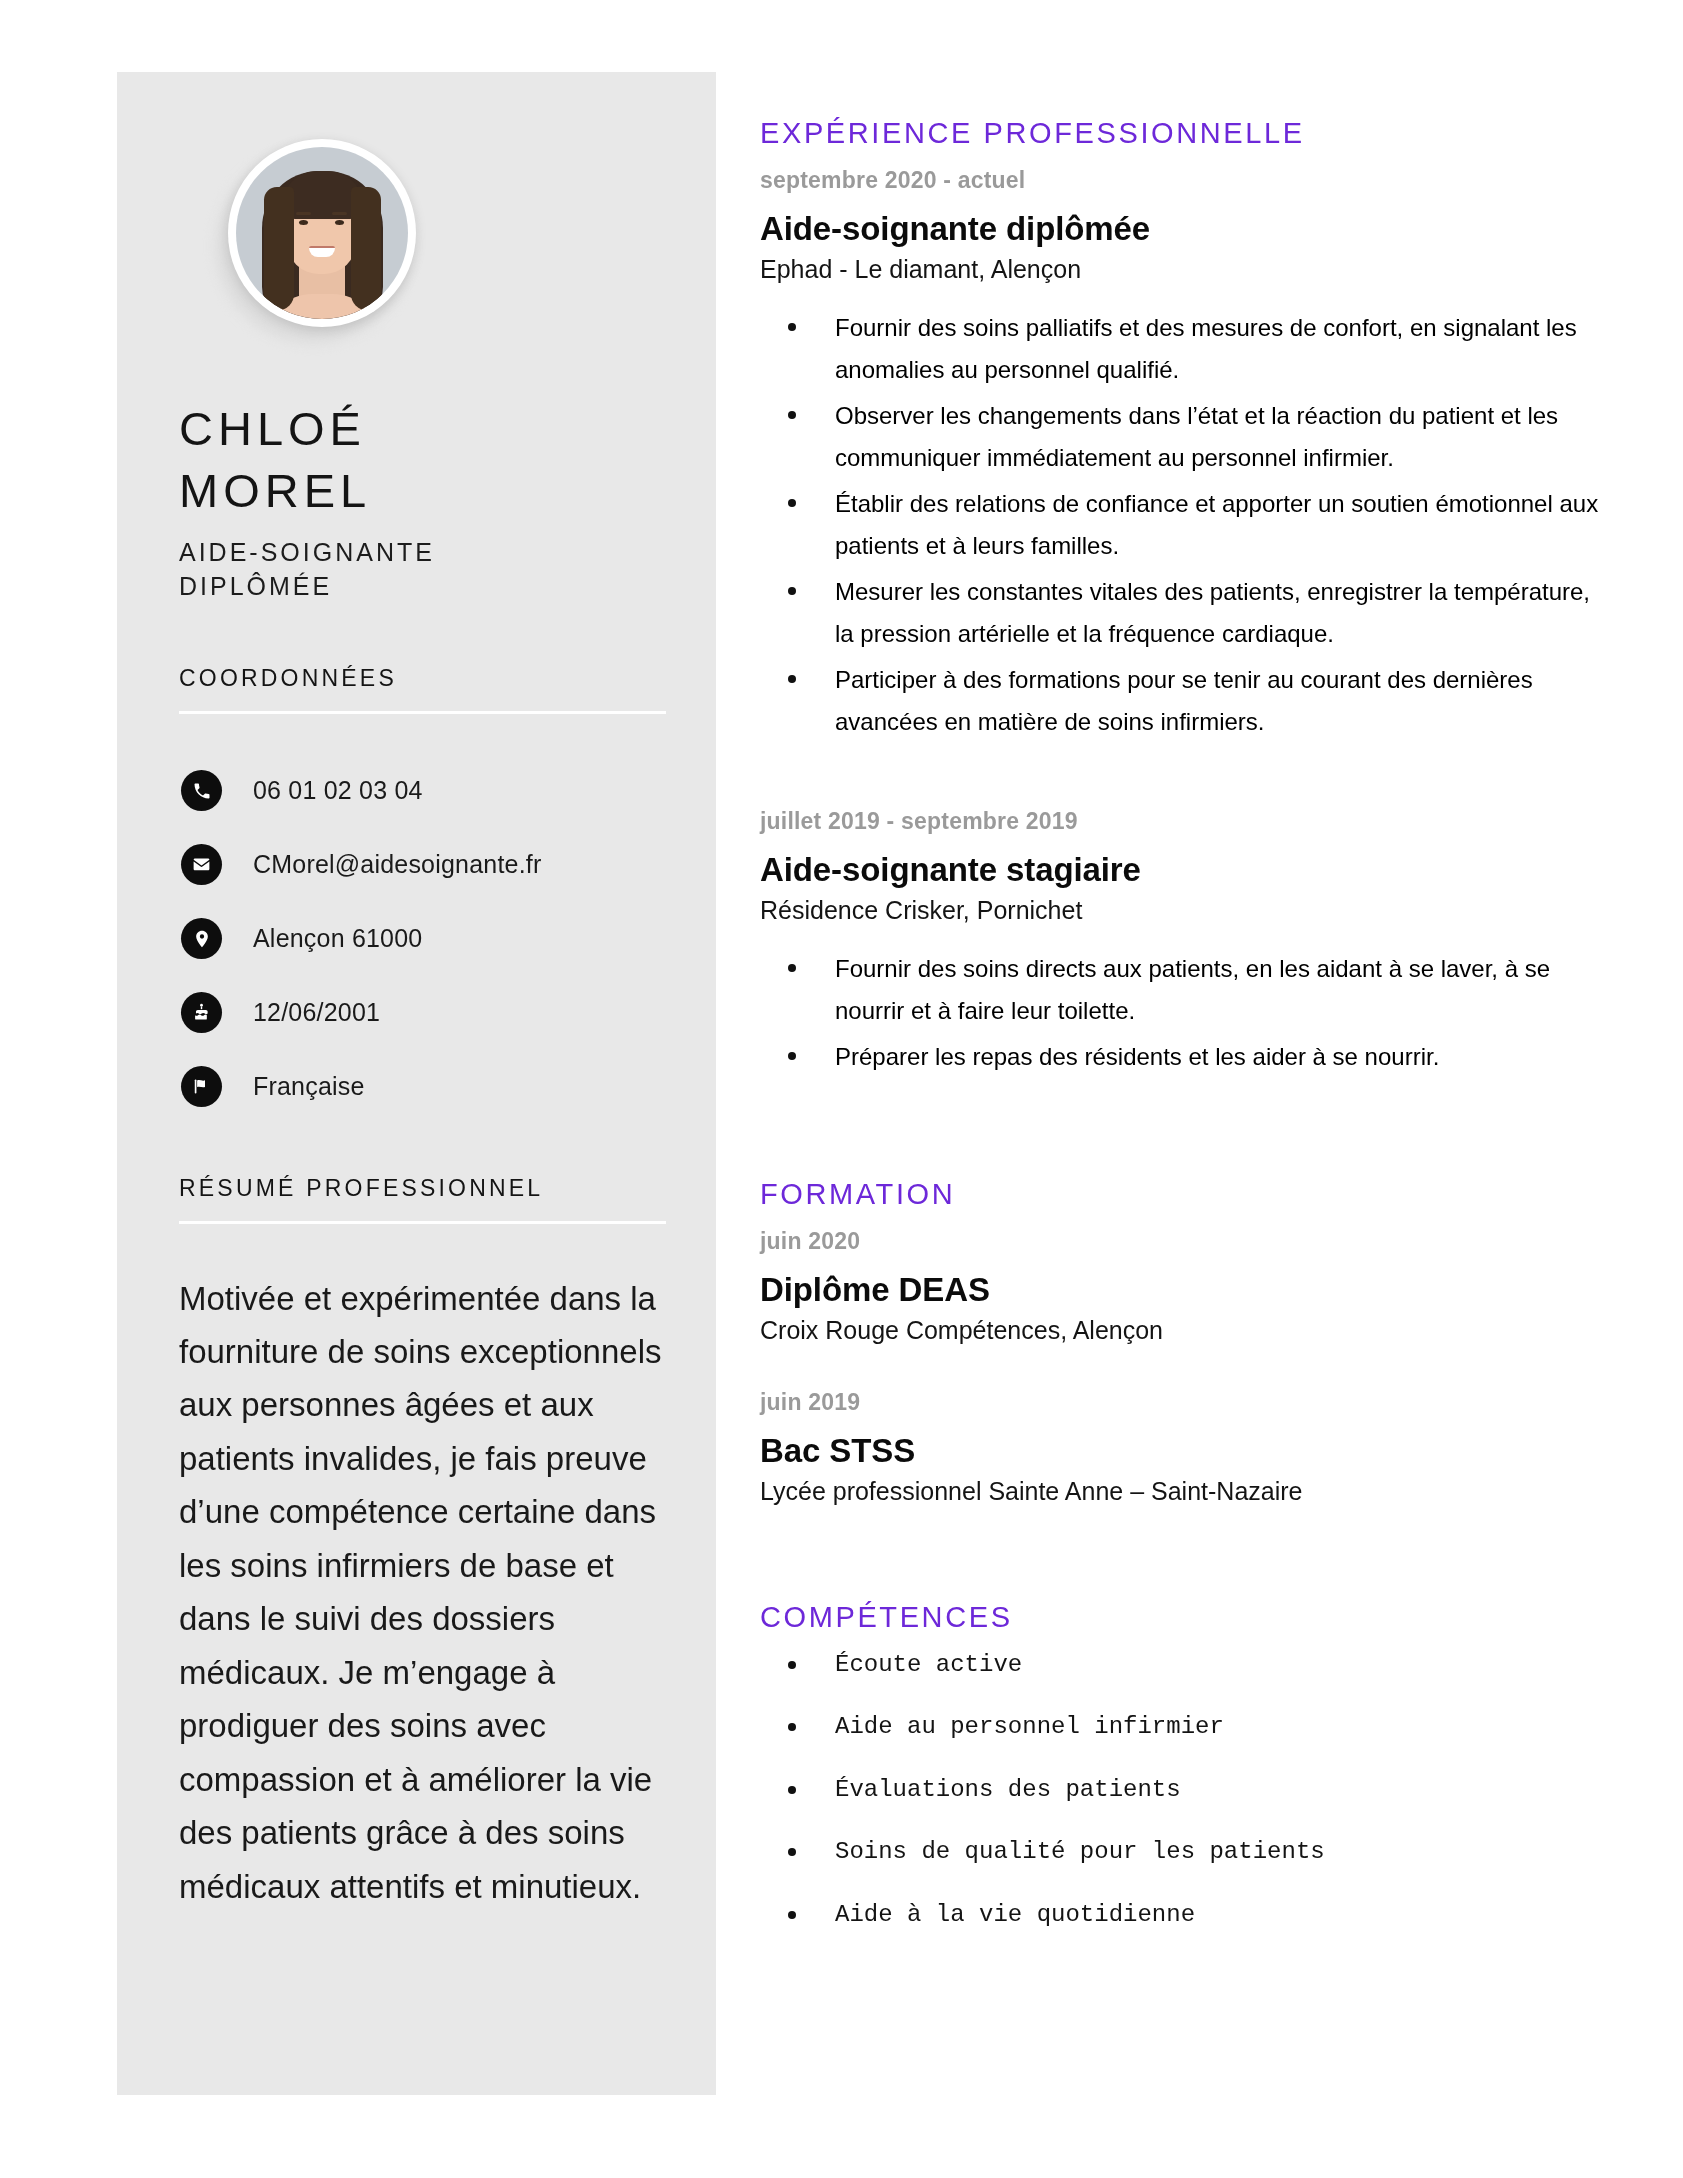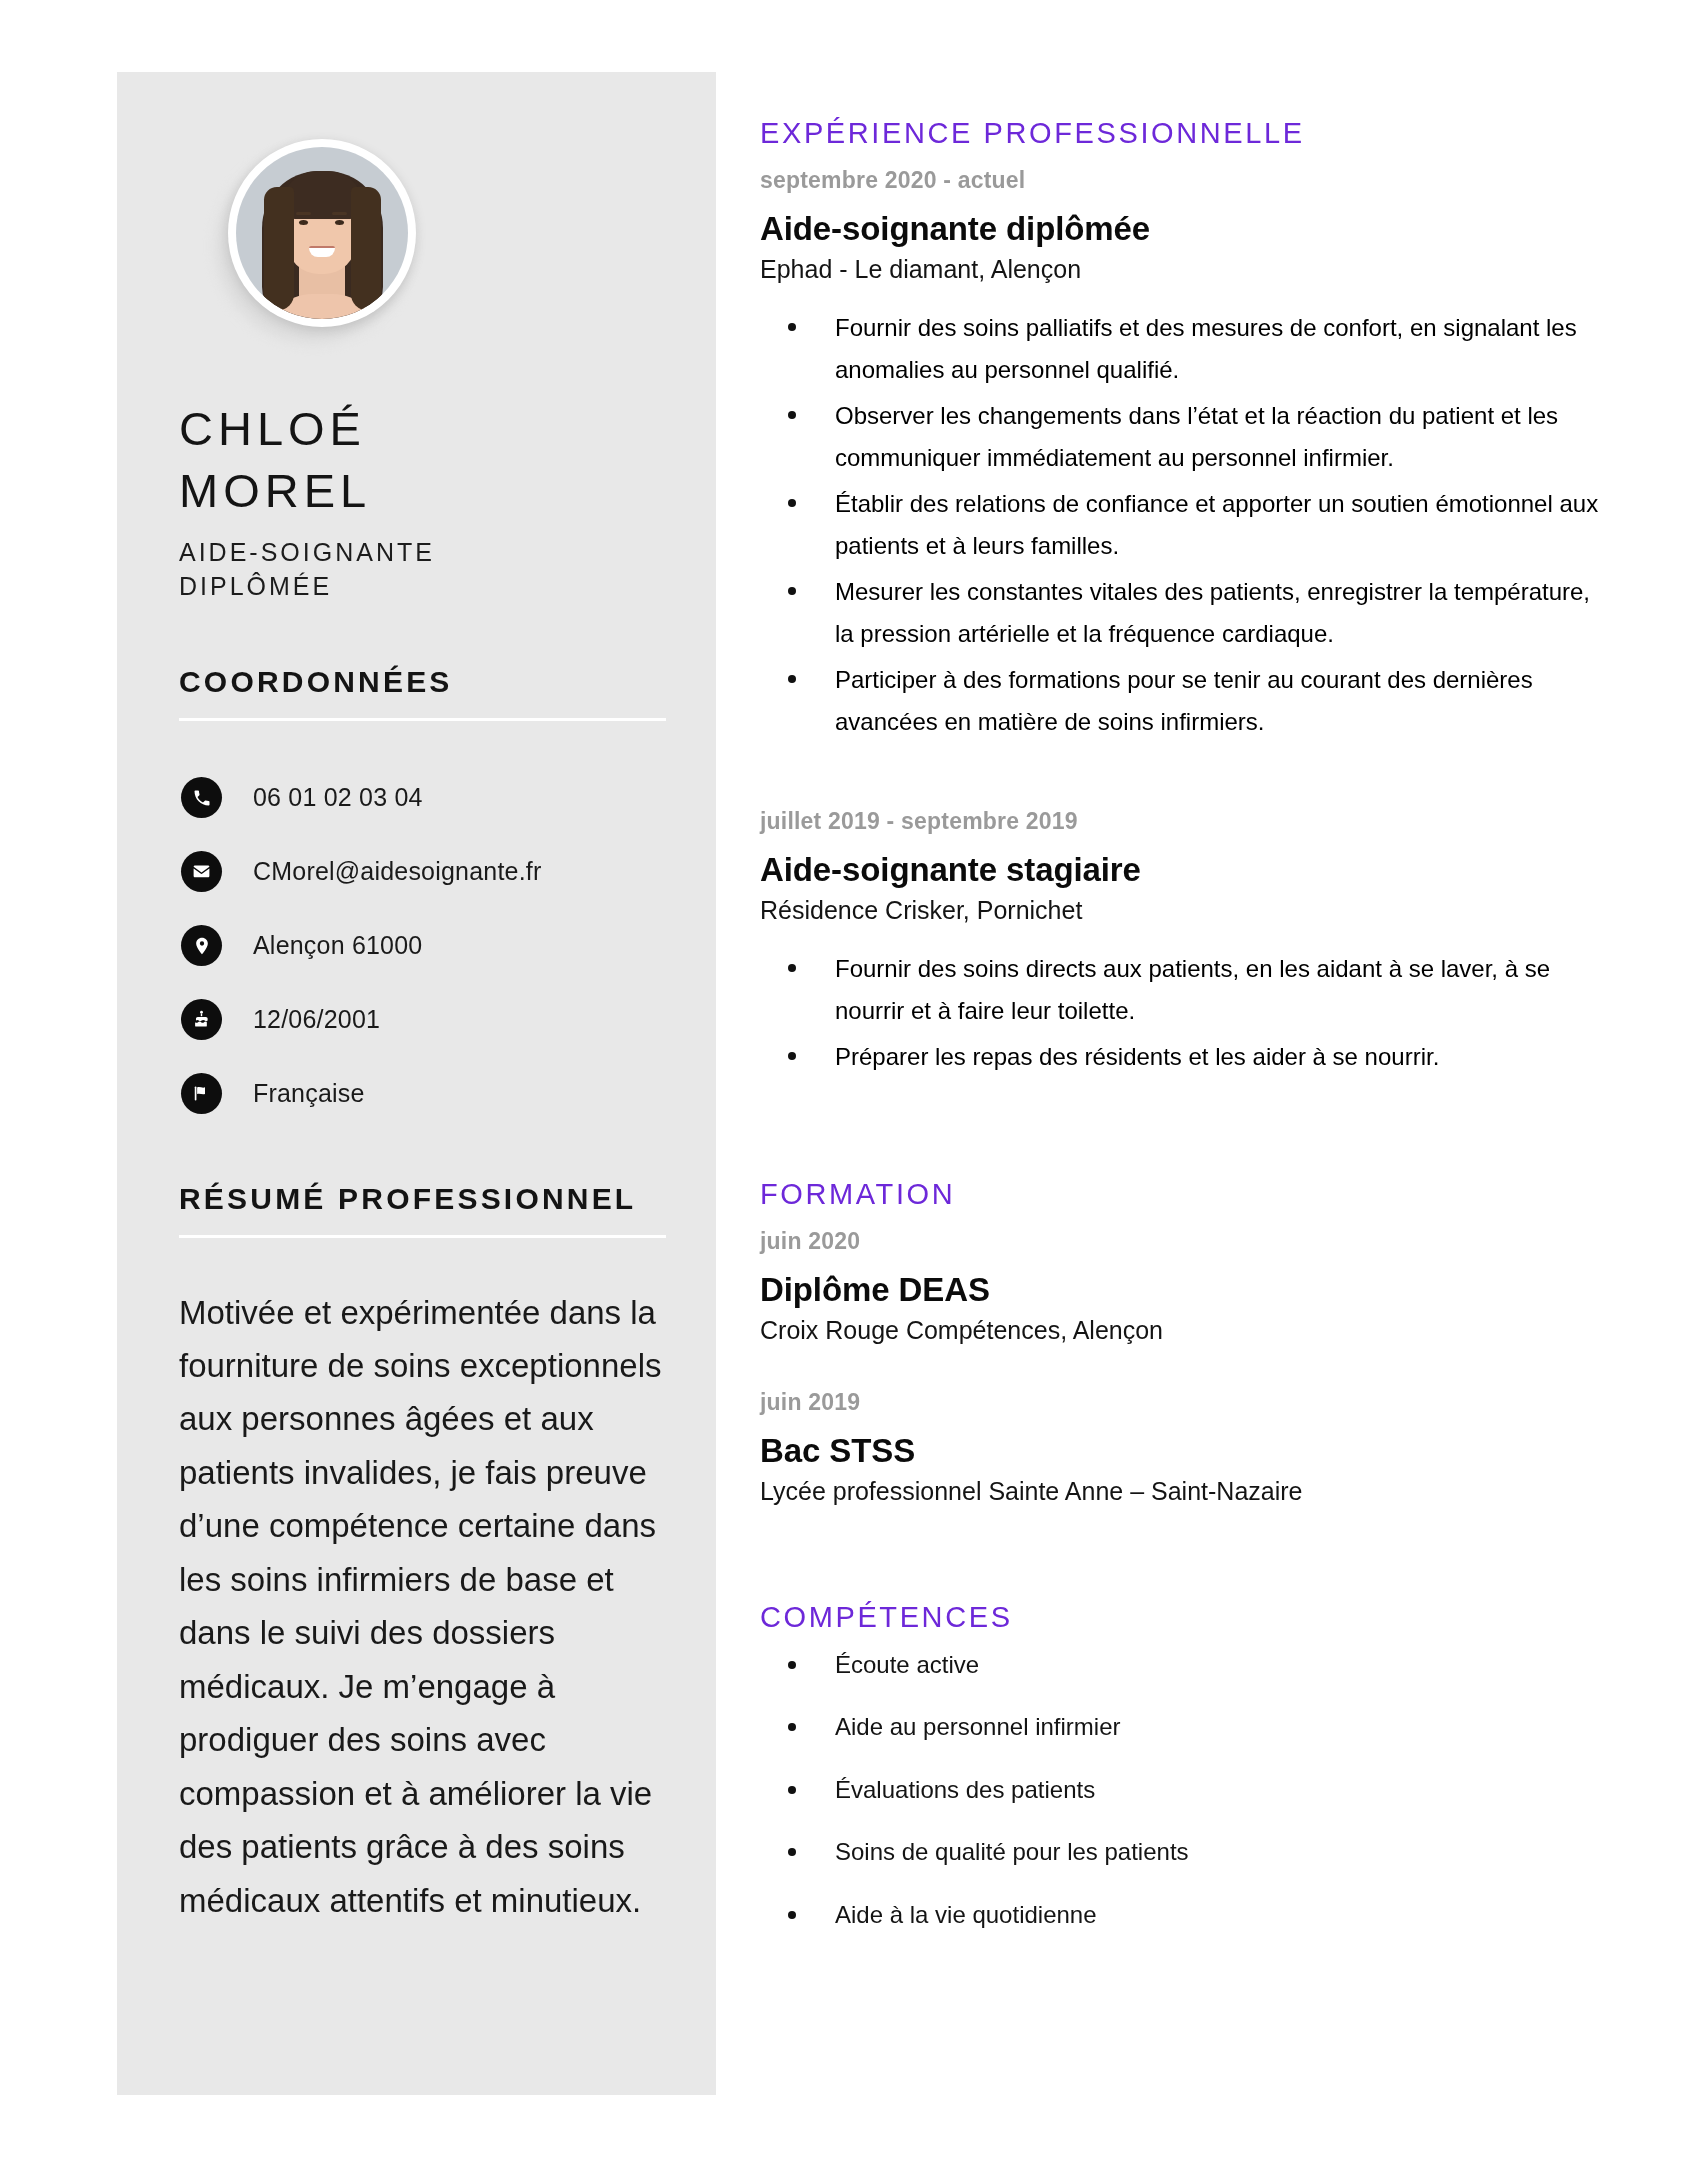--- a/index.html
+++ b/index.html
@@ -151,22 +151,22 @@
     margin: 14px 0 0 8px;
     font-size: 25px;
     font-weight: 300;
     letter-spacing: 3px;
     line-height: 1.35;
     color: #1c1c1c;
   }
 
   .side-section-title {
     margin: 61px 0 0 8px;
-    font-size: 30px;
-    font-weight: 700;
+    font-size: 23px;
+    font-weight: 400;
     letter-spacing: 3.2px;
     color: #141414;
   }
   .side-rule {
     margin: 19px 0 0 8px;
     height: 3px;
     background: #ffffff;
     width: 487px;
   }
 
@@ -256,21 +256,21 @@
     top: 16px;
     width: 8px;
     height: 8px;
     border-radius: 50%;
     background: #111111;
   }
   .gap-job { height: 61px; }
   .gap-section { height: 95px; }
   .gap-edu { height: 44px; }
 
-  .skills { margin: 14px 0 0 0; padding: 0; list-style: none; }
+  .skills { margin: 14px 0 0 0; padding: 0; list-style: none; font-family: Liberation Mono, monospace; }
   .skills li {
     position: relative;
     padding-left: 75px;
     font-size: 24px;
     line-height: 1.4;
     color: #141414;
     margin-bottom: 29px;
   }
   .skills li .dot {
     position: absolute;

